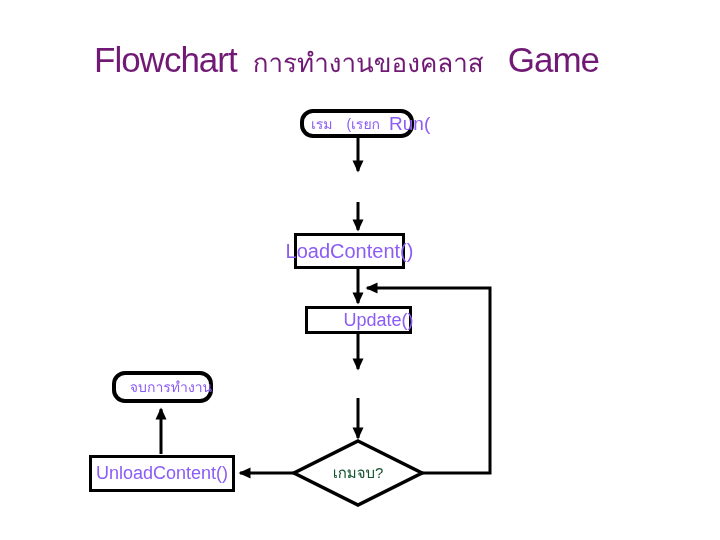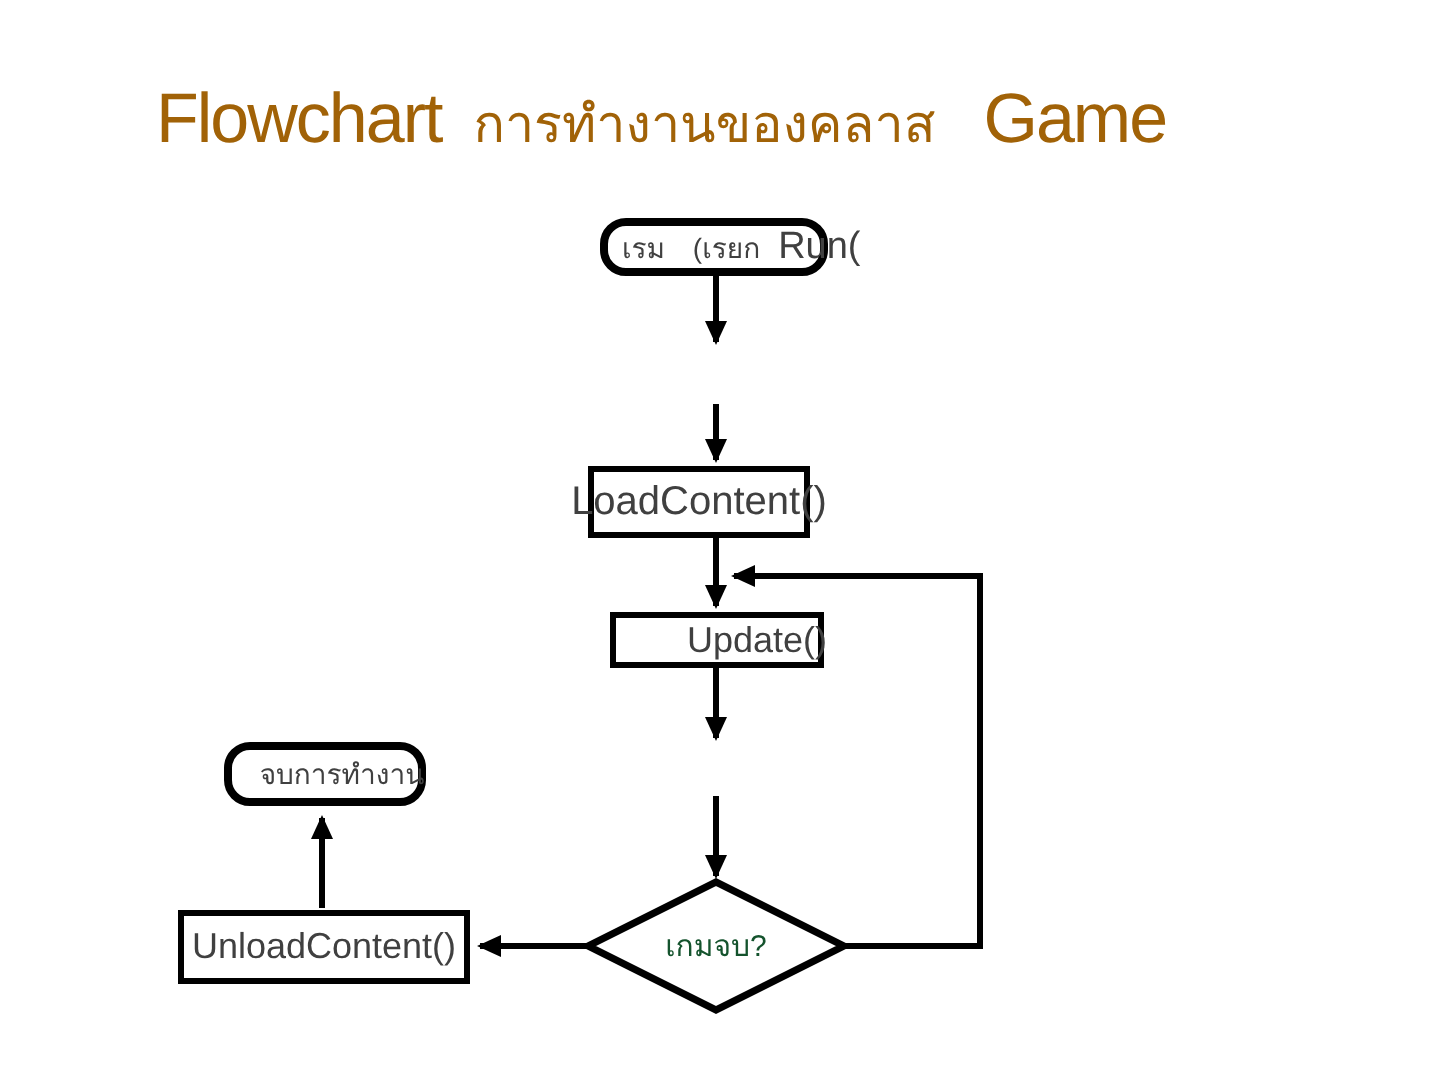--- a/index.html
+++ b/index.html
@@ -11,23 +11,23 @@
   .slide {
     position: relative;
     width: 720px; height: 540px;
     background: #ffffff;
     overflow: hidden;
   }
 
   
   .title {
     position: absolute;
-    left: 78px; top: 40px;
+    left: 94px; top: 40px;
     white-space: nowrap;
-    color: #a16207;
+    color: #701a75;
     line-height: 1.15;
   }
   .title .t-lat  { font-size: 35px; letter-spacing: -1px; }
   .title .t-thai { font-size: 26px; margin-left: 16px; margin-right: 24px; }
 
   
   .connectors {
     position: absolute; left: 0; top: 0;
     width: 720px; height: 540px;
   }
@@ -40,21 +40,21 @@
 
   
   .node {
     position: absolute;
     box-sizing: border-box;
     background: #ffffff;
     border: 3.5px solid #000000;
     display: flex;
     align-items: center;
     justify-content: center;
-    color: #404040;
+    color: #8b5cf6;
     font-size: 18px;
     white-space: nowrap;
   }
   .node.rounded { border-radius: 13px; border-width: 4px; }
 
   .n-start   { left: 300px; top: 109px; width: 114px; height: 29px;
                justify-content: flex-start; padding-left: 7px; overflow: visible; }
   .n-start .s-thai { font-size: 14px; word-spacing: 10px; }
   .n-start .s-lat  { font-size: 19px; margin-left: 9px; }
 

